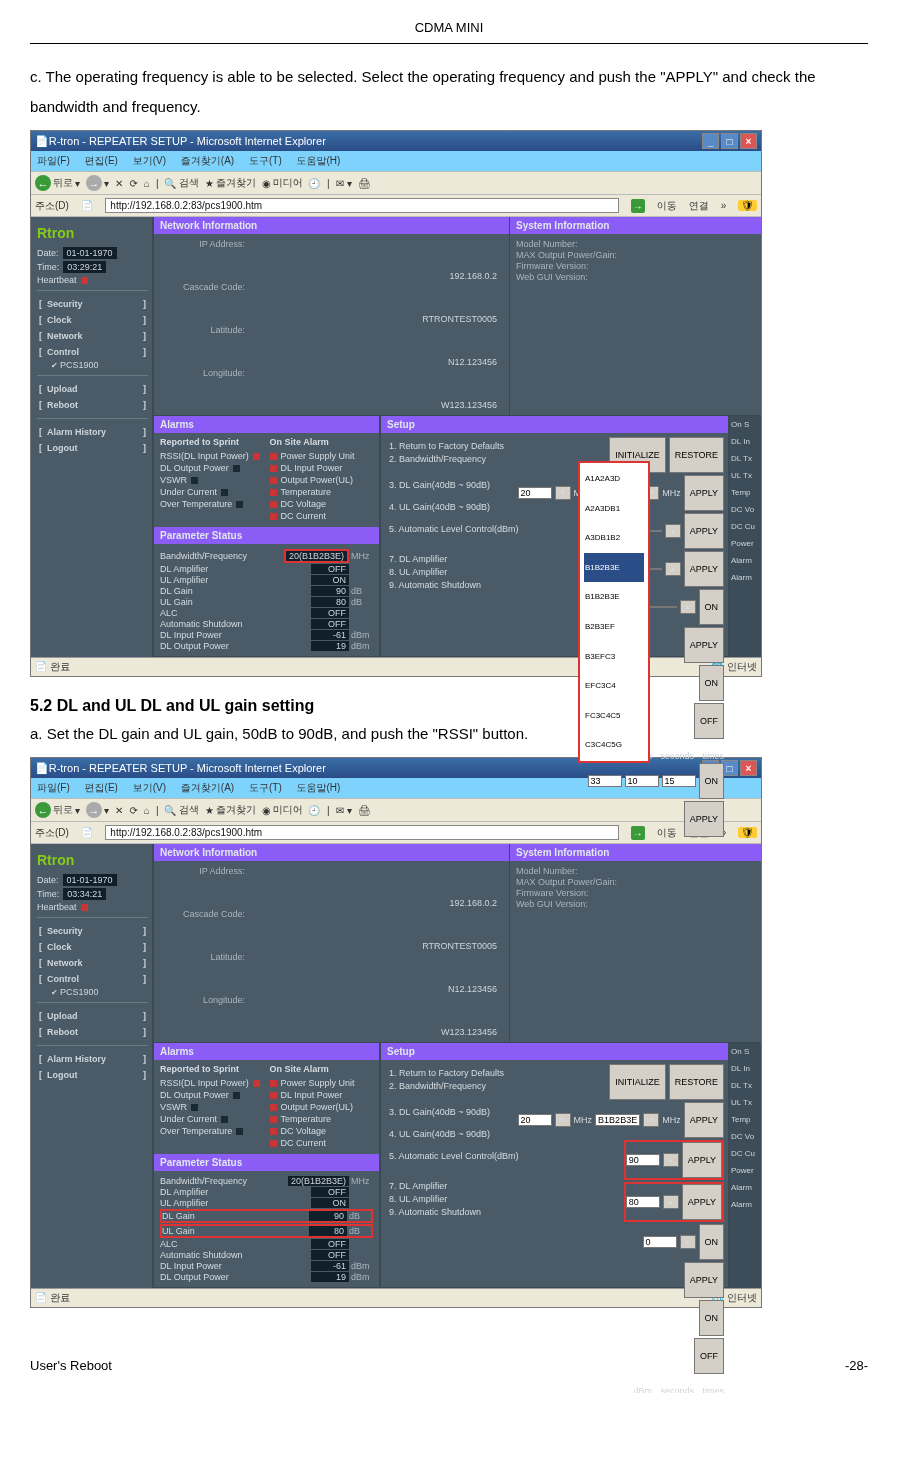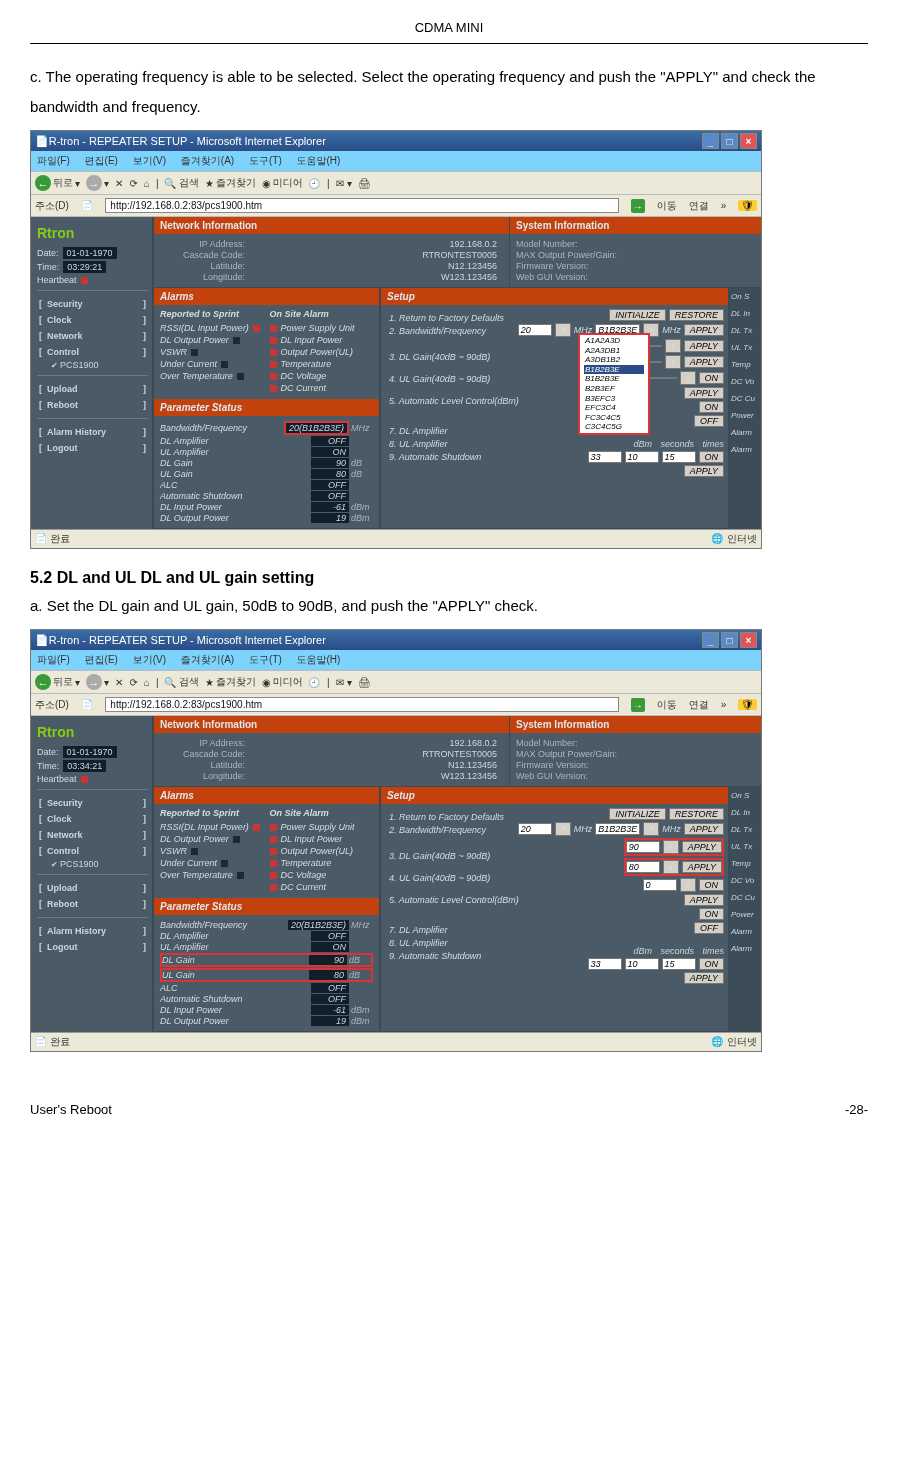--- a/index.html
+++ b/index.html
@@ -131,30 +131,30 @@
   .sub { padding-left:14px; font-weight:normal; color:#cdd6dc;}
   .check::before{content:"✔ "; color:#cdd6dc; font-size:8px;}
   .mainarea { flex:1; display:flex; flex-direction:column; }
   .toprow { display:flex; }
   .panel {
     background:#4a5a66;
     border-left:1px solid #3a4a55;
     border-bottom:1px solid #3a4a55;
   }
   .panel-header {
-    background:#c2410c; color:#e0e6ec; font-weight:bold;
+    background:#8b5cf6; color:#e0e6ec; font-weight:bold;
     padding:3px 6px; font-size:10px;
   }
   .panel-body { padding:4px 6px; }
   .netinfo { width: 355px;}
   .sysinfo { flex:1;}
   .kv { display:flex; margin:1px 0;}
   .kv .k { width:85px; text-align:right; color:#aab6c0; padding-right:6px;}
-  .kv .v { text-align:right; flex:1; color:#cdd6dc; padding-right:6px;}
-  .midrow { display:flex; flex:1;font-style:italic;}
+  .kv .v { text-align:right; flex:1; color:#cdd6dc; padding-right:6px;margin-top:32px;}
+  .midrow { display:flex; flex:1;}
   .alarms { width:225px; border-right:1px solid #3a4a55;}
   .setup { flex:1;}
   .onset { width:32px; border-left:1px solid #3a4a55; background:#3c4c58;}
   .alarm-line{display:flex; align-items:center; margin:2px 0; gap:4px;}
   .dot{width:7px;height:7px; display:inline-block;}
   .dot.red{background:#c33;}
   .dot.dark{background:#1a2a33;}
   .alarm-col{display:flex; gap:6px;}
   .alarm-col > div{flex:1;}
   .param-status .pline{display:flex; margin:1px 0; align-items:center;}
@@ -162,33 +162,33 @@
   .param-status .pv{
     background:#111f2a; color:#cdd6dc; padding:0 3px; min-width:32px;
     text-align:right; margin-right:2px;
   }
   .param-status .pu{width:22px; color:#aab6c0;}
   .highlight-red{border:2px solid #d33; padding:0;}
   .setup-body{padding:5px 8px; position:relative;}
   .sline{margin:3px 0;}
   .btn{
     background:#d4d0c8; color:#000; border:1px solid #777;
-    padding:0 5px; font-size:9px; display:inline-block;
+    padding:12px 5px; font-size:9px; display:inline-block;
   }
   .smallinput{
     background:#fff; color:#000; border:1px solid #777;
     padding:0 2px; font-size:9px; display:inline-block; min-width:28px;
     text-align:left;
   }
   .dropdown-open{
     position:absolute; background:#fff; color:#000;
     border:2px solid #d33; font-size:8px; line-height:1.2;
     padding:1px 4px;
   }
-  .dropdown-open div{padding:0 1px;}
+  .dropdown-open div{padding:10px 1px;}
   .dropdown-open .sel{background:#2a4c87; color:#fff;}
   .right-ctrls{
     position:absolute; right:4px; top:4px;
     display:flex; flex-direction:column; gap:2px; align-items:flex-end;
     font-size:9px;
   }
   .ctrlrow{display:flex; gap:3px; align-items:center;}
   .tiny{width:14px; height:12px; background:#d4d0c8; border:1px solid #777;
         display:inline-flex; align-items:center; justify-content:center; font-size:7px;}
   .onset .side-label{
@@ -538,21 +538,21 @@
       </div>
     </div>
   </div>
   <div class="statusbar">
     <span><span style="color:#2a7a2a;">📄</span> <span>완료</span></span>
     <span>🌐 <span>인터넷</span></span>
   </div>
 </div>
 
 <h3 class="section-title">5.2 DL and UL DL and UL gain setting</h3>
-<p class="body-text" style="margin-top:2px;">a. Set the DL gain and UL gain, 50dB to 90dB, and push the "APPLY" check.</p>
+<p class="body-text" style="margin-top:2px;">a. Set the DL gain and UL gain, 50dB to 90dB, and push the "RSSI" button.</p>
 
 <div class="screenshot">
   <div class="titlebar">
     <span>📄</span>
     <span class="title-text">R-tron - REPEATER SETUP - Microsoft Internet Explorer</span>
     <span class="winbtn">_</span>
     <span class="winbtn">□</span>
     <span class="winbtn close">×</span>
   </div>
   <div class="menubar">

